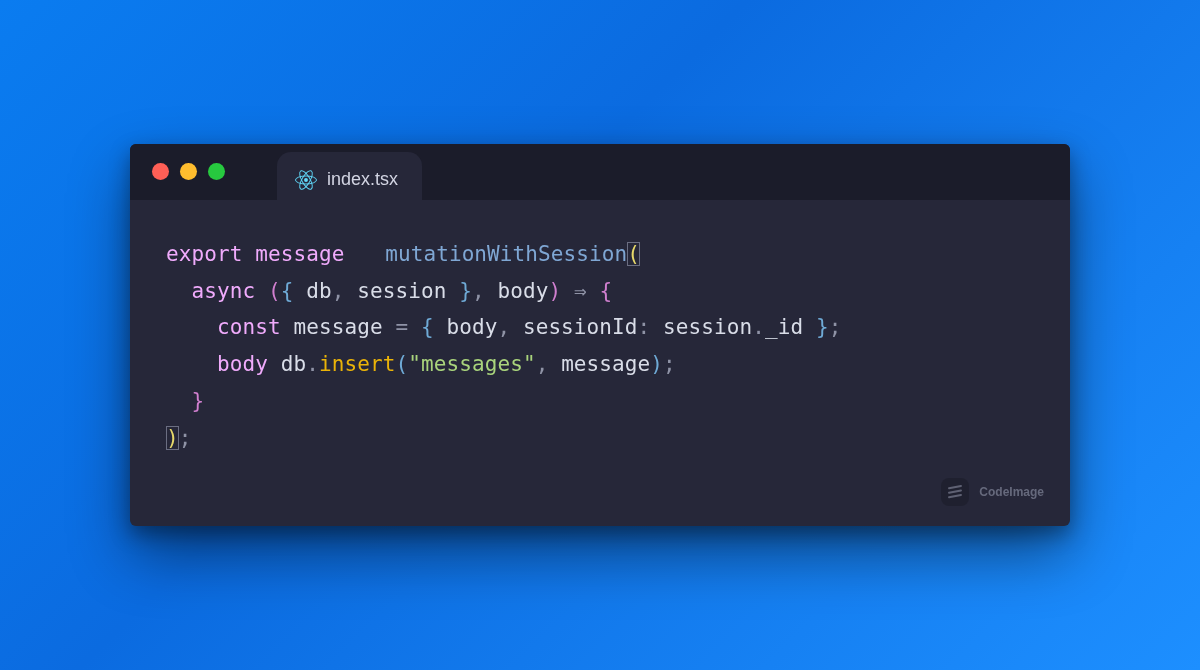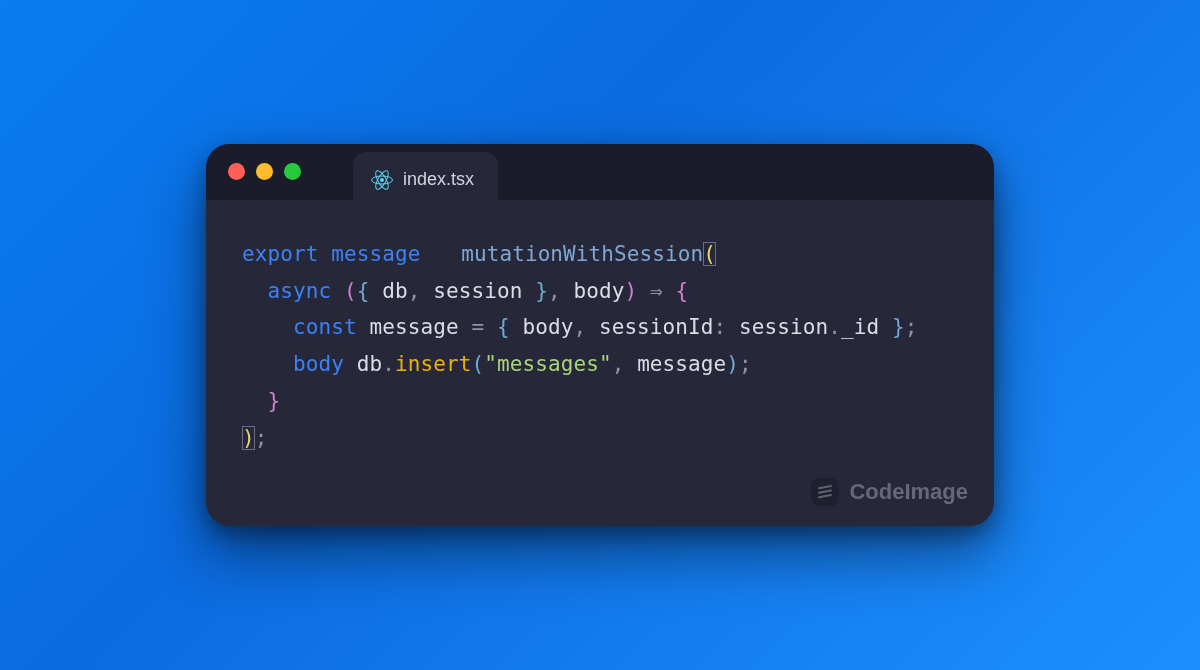--- a/index.html
+++ b/index.html
@@ -5,23 +5,23 @@
   * { margin: 0; padding: 0; box-sizing: border-box; }
   html, body { width: 1200px; height: 670px; overflow: hidden; }
   body {
     background: linear-gradient(135deg, #0a7cf0 0%, #0b6be0 40%, #1d8fff 100%);
     display: flex;
     align-items: center;
     justify-content: center;
     font-family: ui-monospace, "SF Mono", Menlo, Consolas, monospace;
   }
   .window {
-    width: 788px;
+    width: 940px;
     background: #262739;
-    border-radius: 24px;
+    border-radius: 6px;
     box-shadow: 0 28px 60px rgba(0,0,0,0.45), 0 8px 20px rgba(0,0,0,0.35);
     overflow: hidden;
     position: relative;
   }
   .titlebar {
     height: 56px;
     background: #1b1c2a;
     display: flex;
     align-items: center;
     position: relative;
@@ -59,21 +59,21 @@
     font-weight: 400;
   }
   .code {
     padding: 36px 36px 70px 36px;
     font-size: 21px;
     line-height: 1.75;
     color: #b4b8cc;
     white-space: pre;
     letter-spacing: 0.1px;
   }
-  .tok-kw { color: #3b82f6; }        
+  .tok-kw { color: #f0abfc; }        
   .tok-fn { color: #7fa7d4; margin-left: 28px; }        
   .tok-var { color: #d9dde8; }       
   .tok-punc-y { color: #e7d96a; }    
   .tok-punc-m { color: #d07fcf; }    
   .tok-punc-b { color: #6faad6; }    
   .tok-punc { color: #8f93a6; }      
   .tok-arrow { color: #8f93a6; }
   .tok-method { color: #eab308; }
   .tok-str { color: #a9d47c; }
   .hl-bracket { outline: 1px solid #6b6e82; outline-offset: -1px; }
@@ -89,21 +89,21 @@
   .watermark .wm-icon {
     width: 28px; height: 28px; border-radius: 8px;
     background: #1a1b28;
     display:flex; align-items:center; justify-content:center;
     color:#8e92a4;
     font-weight:700;
   }
   .watermark .wm-text {
     color: #9a9fb3;
     font-family: -apple-system, BlinkMacSystemFont, "Segoe UI", sans-serif;
-    font-size: 22px;
+    font-size: 12px;
     font-weight: 600;
   }
 </style>
 </head>
 <body>
 
 <div class="window">
   <div class="titlebar">
     <div class="traffic">
       <div class="dot red"></div>

